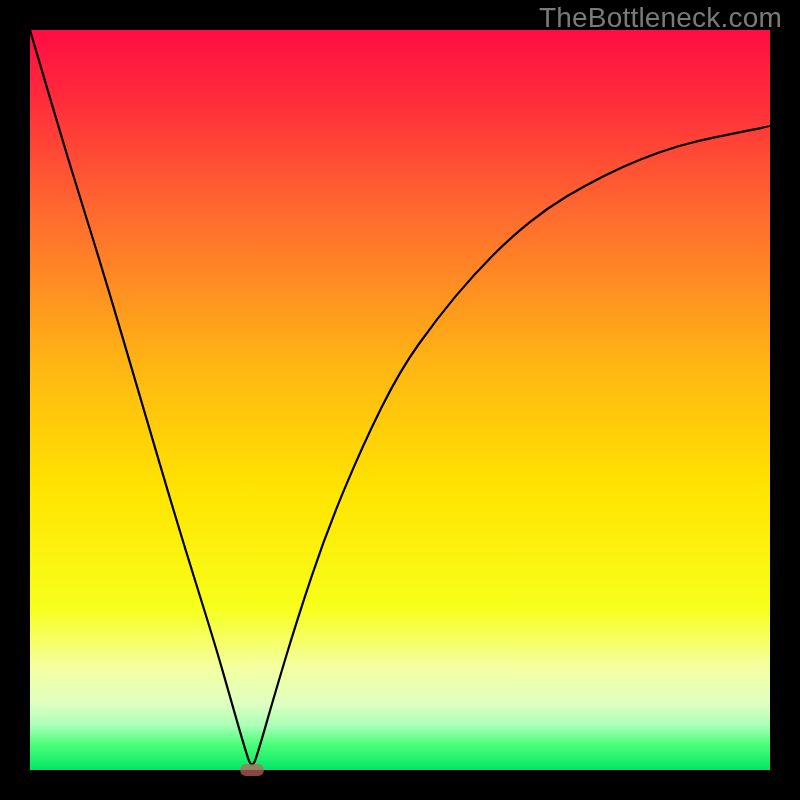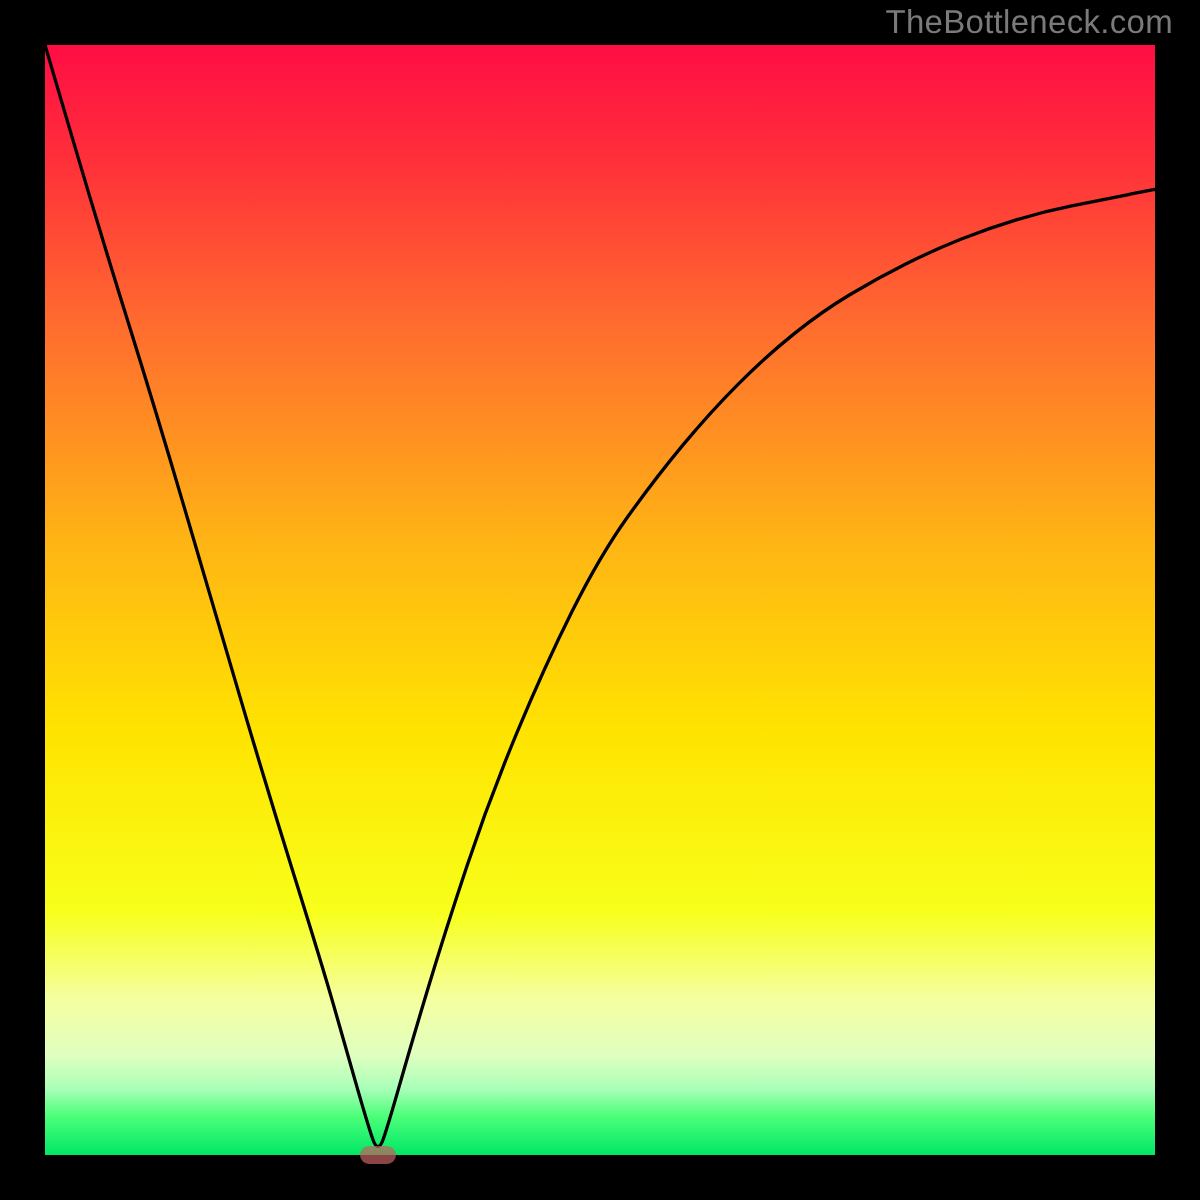--- a/index.html
+++ b/index.html
@@ -15,21 +15,21 @@
     position: relative;
     width: 800px;
     height: 800px;
     background: #000;
   }
   .watermark {
     position: absolute;
     top: 2px;
     right: 18px;
     color: #7a7a7a;
-    font-size: 22px;
+    font-size: 28px;
     font-weight: 500;
     letter-spacing: 0.2px;
     font-family: Arial, Helvetica, sans-serif;
   }
   .plot {
     position: absolute;
     left: 30px;
     top: 30px;
     width: 740px;
     height: 740px;

